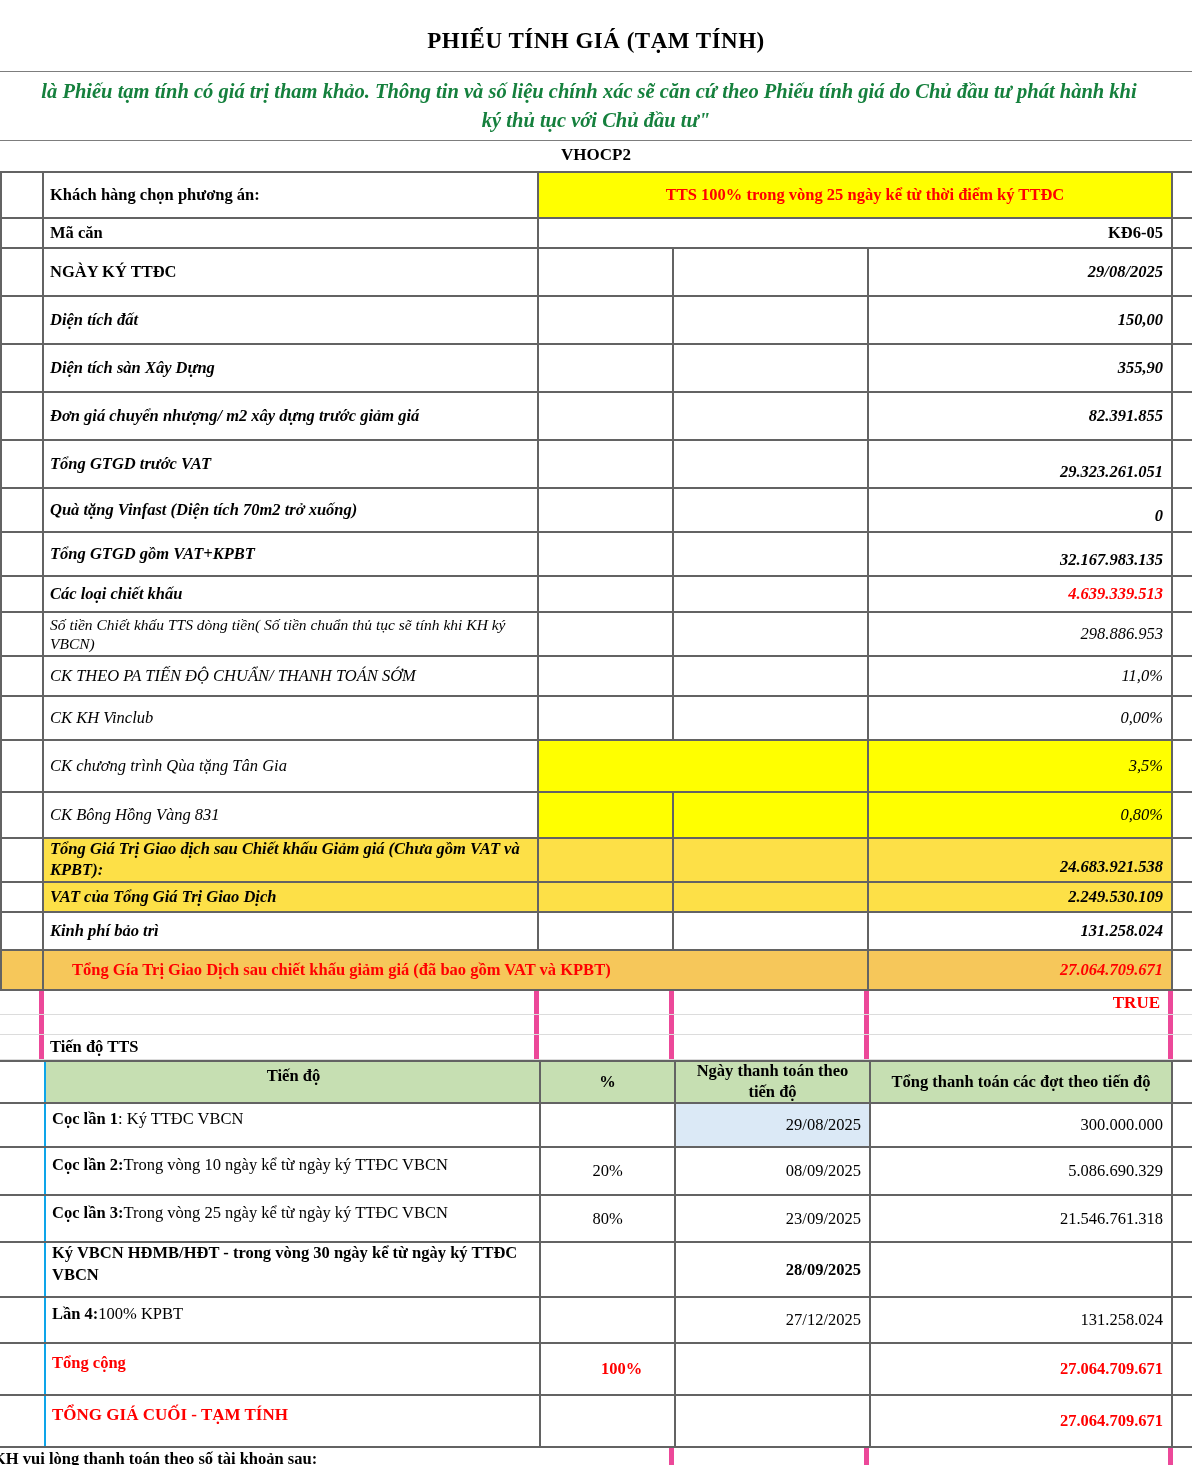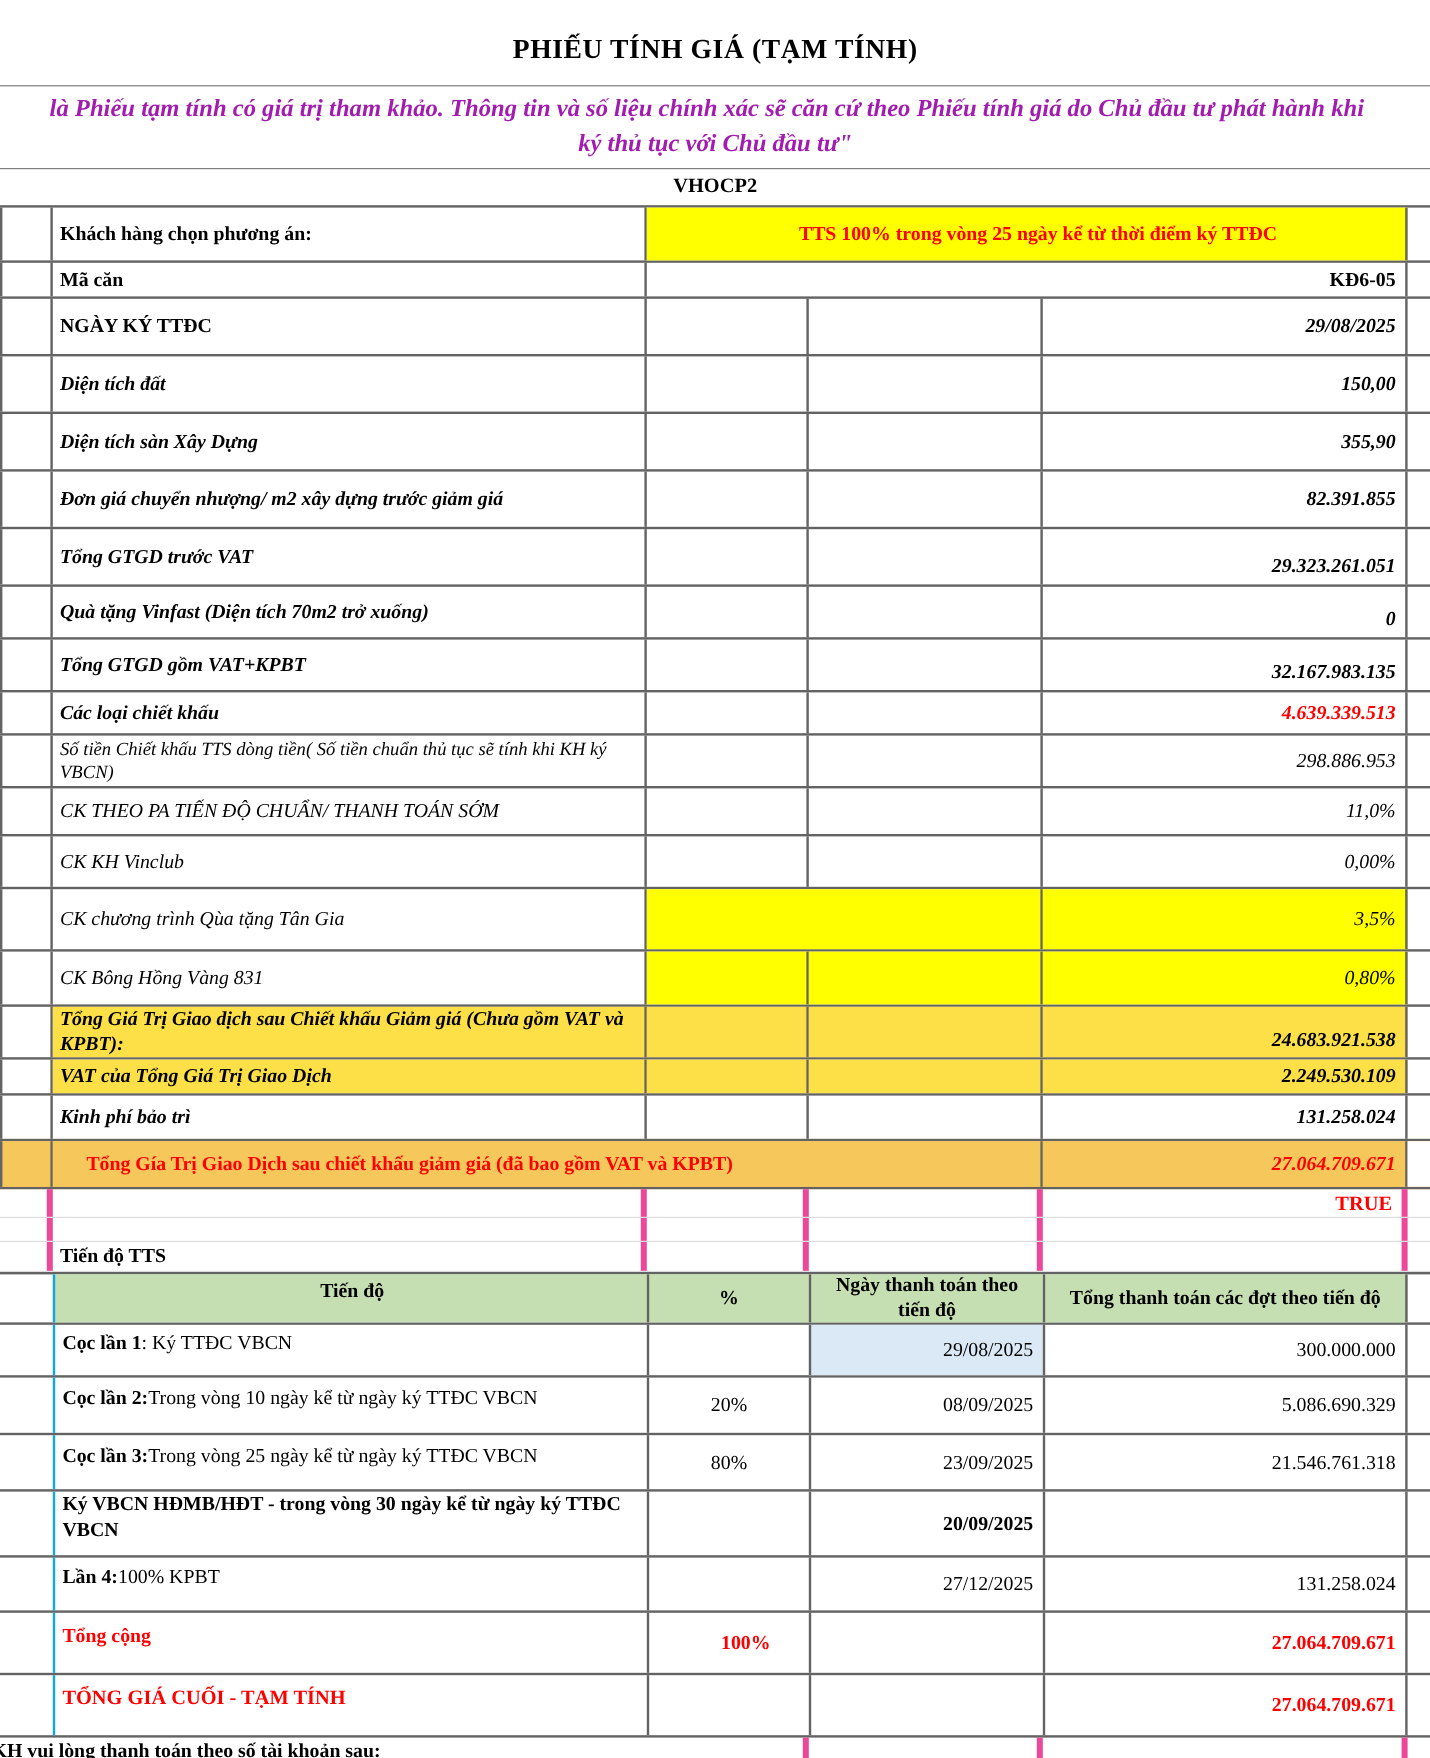--- a/index.html
+++ b/index.html
@@ -3,21 +3,21 @@
 <meta charset="utf-8">
 <style>
   * { box-sizing: border-box; margin: 0; padding: 0; }
   html,body { width: 1192px; height: 1465px; background: #fff; overflow: hidden;
     font-family: "Liberation Serif", "DejaVu Serif", serif; color: #000; }
 
   
   .top-band { height: 72px; border-bottom: 1.5px solid #7d7d7d;
     display: flex; align-items: center; justify-content: center; }
   .doc-title { font-weight: bold; font-size: 23px; letter-spacing: .5px; padding-top: 10px; }
-  .disclaimer { height: 69px; border-bottom: 1.5px solid #7d7d7d; color: #a21caf;
+  .disclaimer { height: 69px; border-bottom: 1.5px solid #7d7d7d; color: #15803d;
     font-weight: bold; font-style: italic; font-size: 20.5px; text-align: center;
     padding-top: 5px; line-height: 29px; white-space: nowrap; text-indent: -14px; overflow: hidden; }
   .project-band { height: 30px; text-align: center; font-weight: bold; font-size: 17px; line-height: 28px; }
 
   
   .stable-top { border-top: 2px solid #636363; }
   .trow { display: flex; border-bottom: 2px solid #636363; width: 1192px; }
   .c { border-right: 2px solid #636363; }
   .c0 { width: 44px; border-left: 2px solid #636363; }
   .c1 { width: 495px; display: flex; align-items: center; padding: 2px 4px 2px 6px;
@@ -332,21 +332,21 @@
     <div class="s5"></div>
   </div>
 
   <div class="srow h55">
     <div class="s0"></div>
     <div class="sL">
         <span class="b">Ký VBCN HĐMB/HĐT - trong vòng 30 ngày kể từ ngày ký TTĐC VBCN</span>
         <span></span>
       </div>
     <div class="sP"></div>
-    <div class="sD b">20/09/2025</div>
+    <div class="sD b">28/09/2025</div>
     <div class="sA"></div>
     <div class="s5"></div>
   </div>
 
   <div class="srow h46">
     <div class="s0"></div>
     <div class="sL">
         <span class="b">Lần 4:</span>
         <span> 100% KPBT</span>
       </div>

